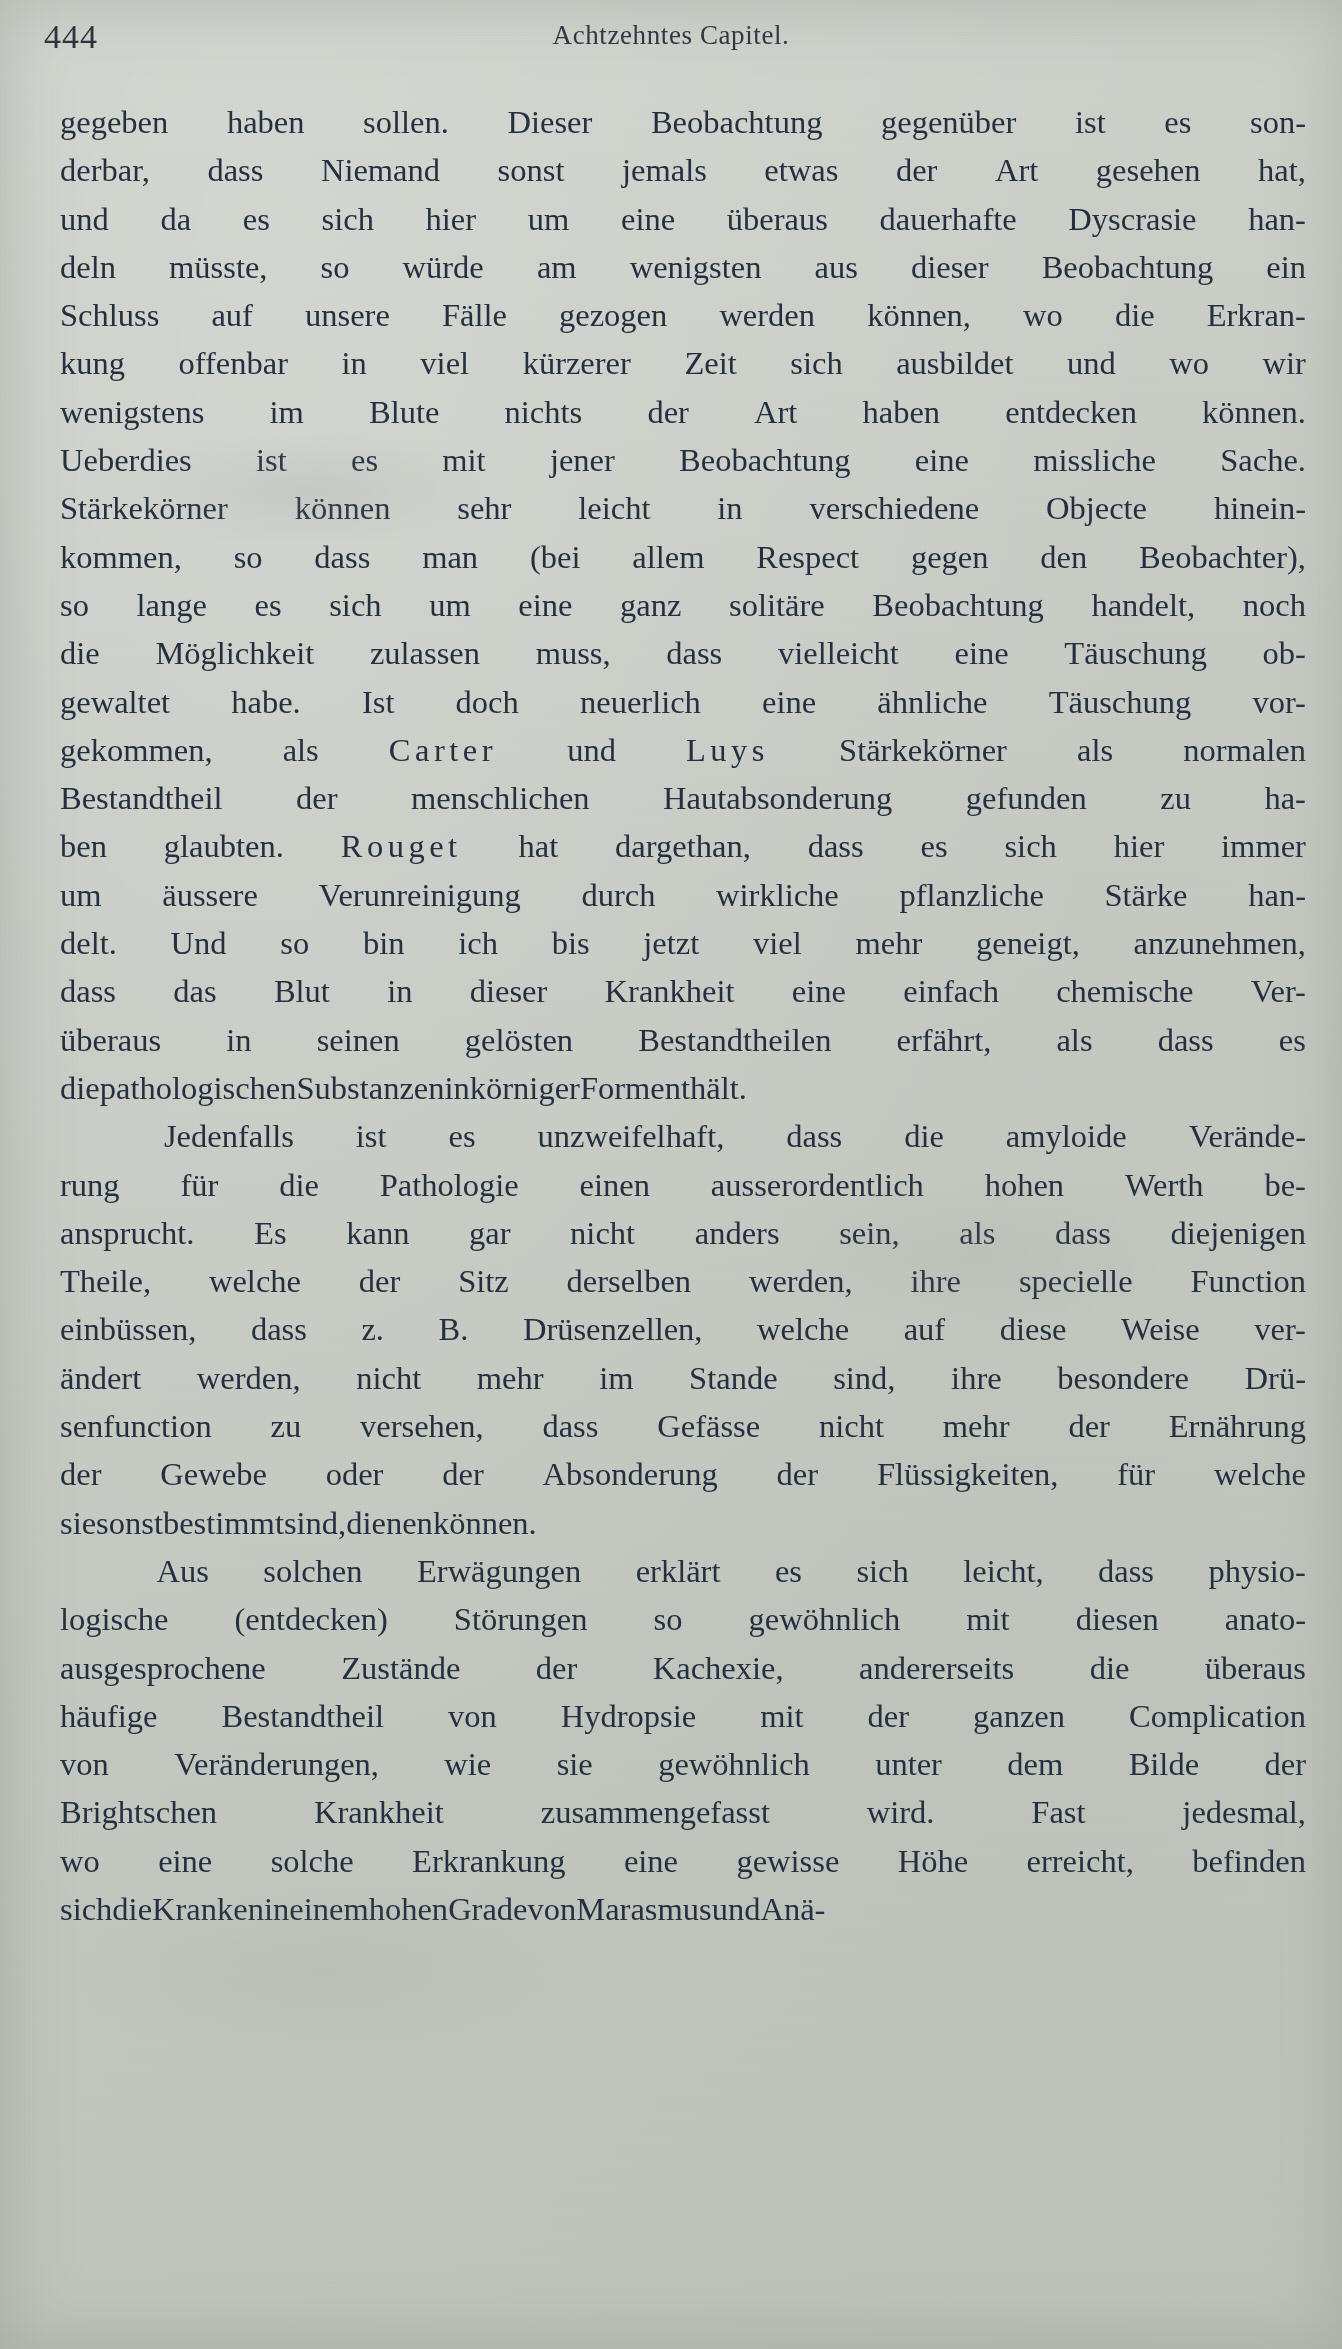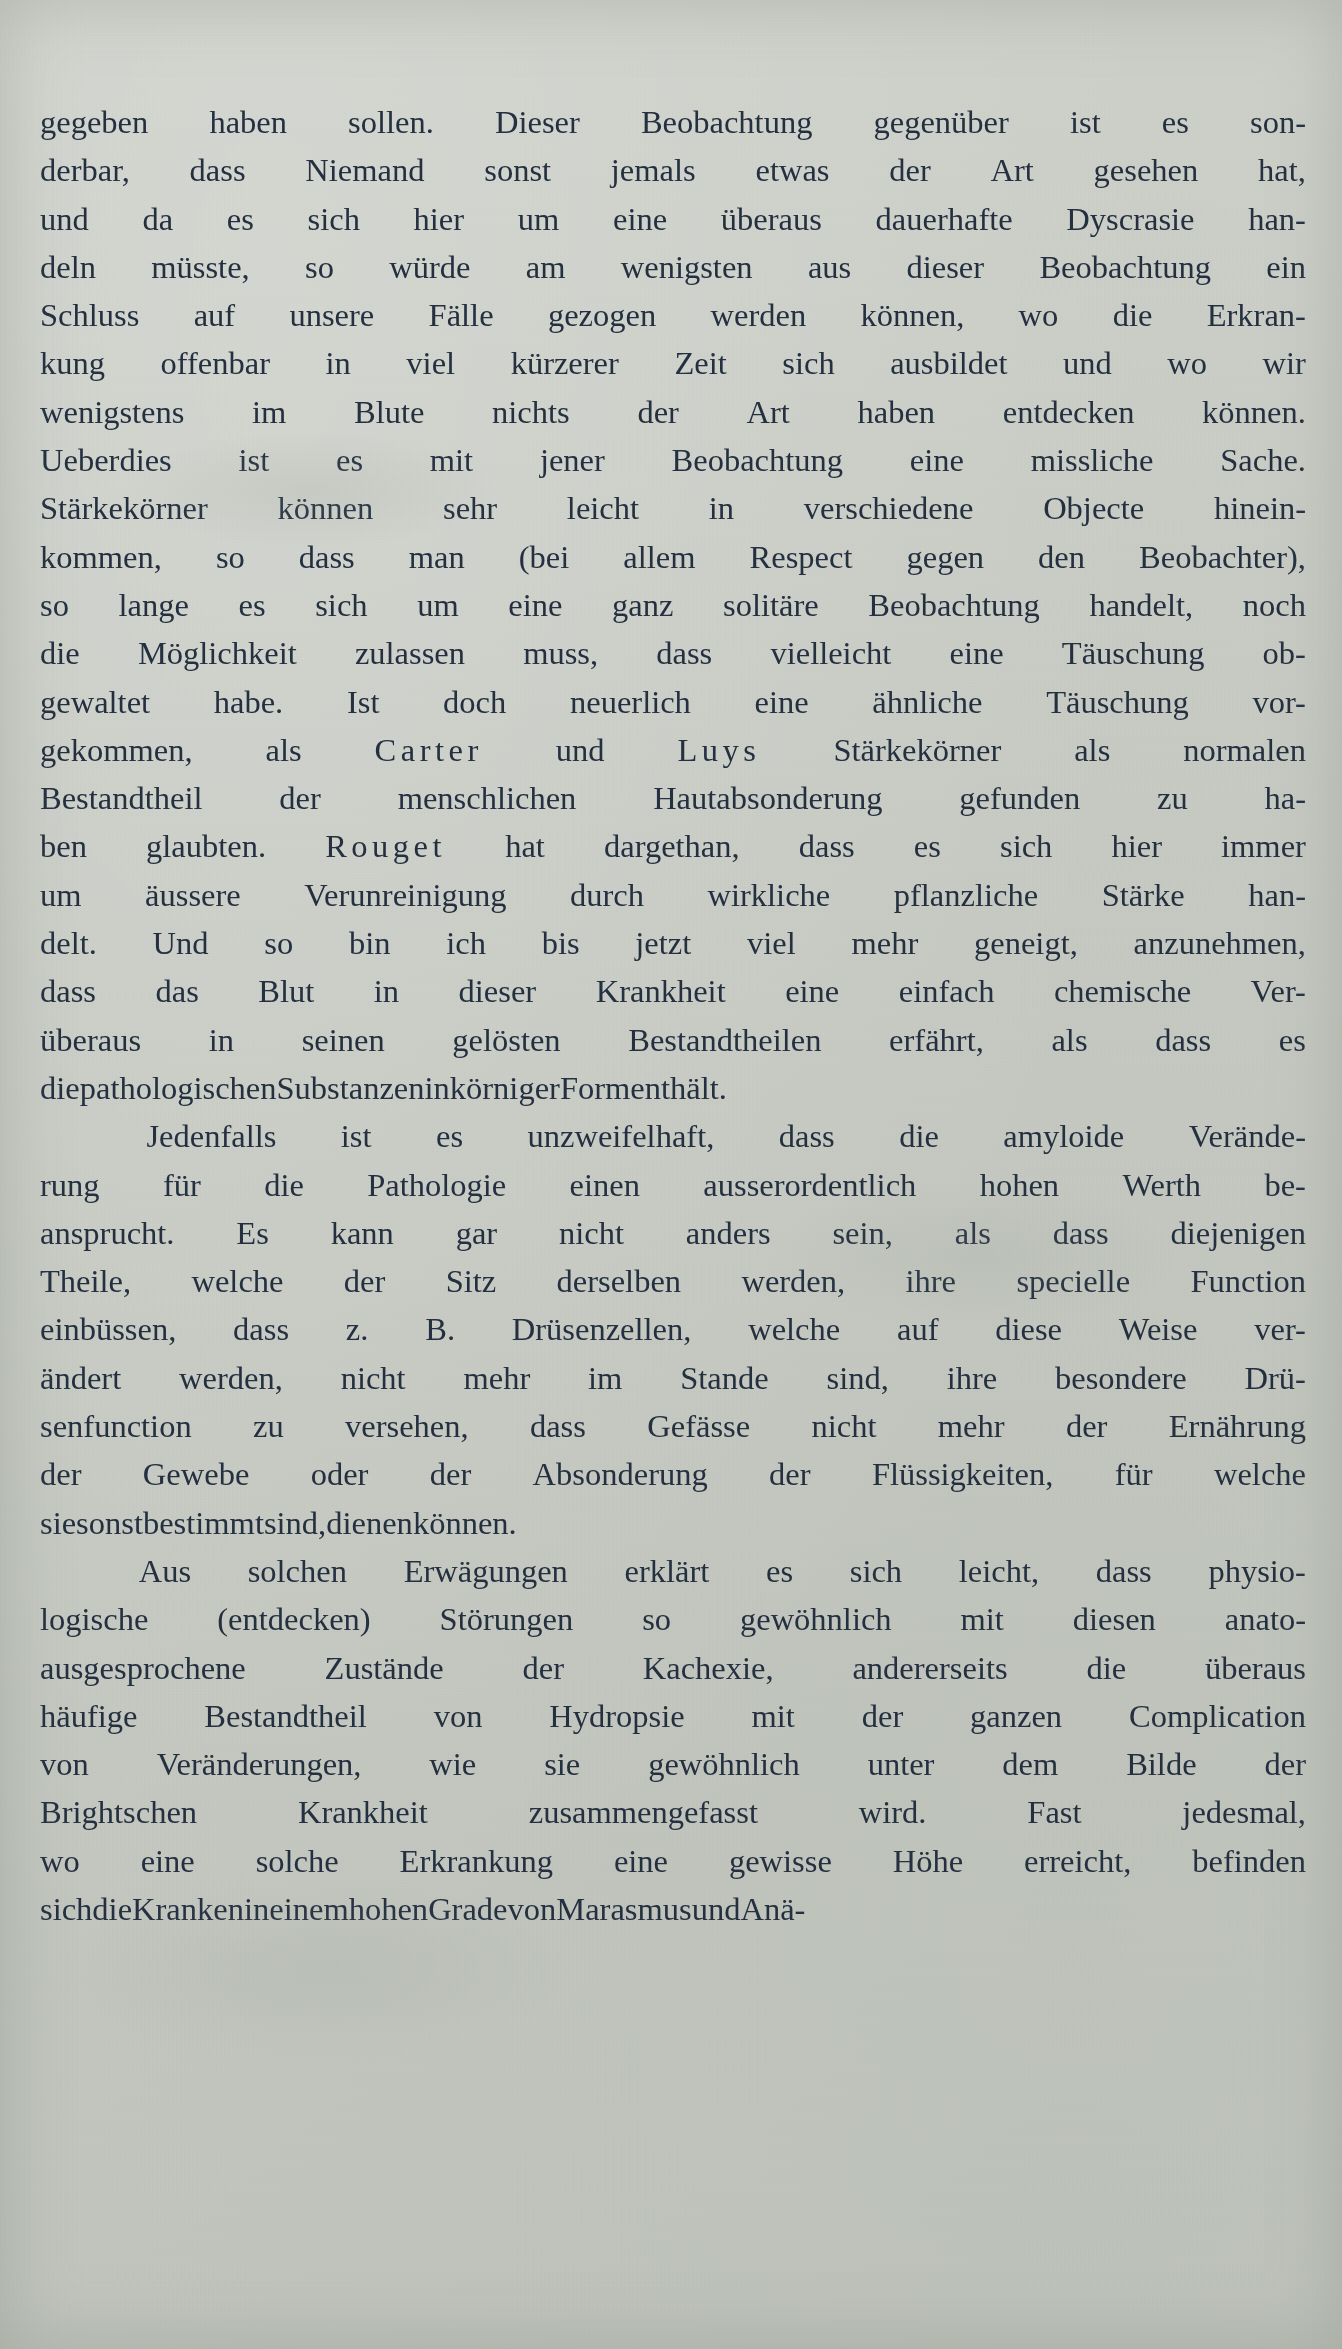--- a/index.html
+++ b/index.html
@@ -66,20 +66,21 @@
     font-size: 32.5px;
     line-height: 48.3px;
     color: #243040;
     text-align: justify;
   }
   .line {
     display: flex;
     white-space: pre;
     height: 48.3px;
     align-items: center;
+    margin-left: 20px;
   }
   .line.justify {
     justify-content: space-between;
   }
   .line.left {
     justify-content: flex-start;
   }
   .line .w {
     display: inline-block;
   }
@@ -103,20 +104,24 @@
     inset: 0;
     pointer-events: none;
     box-shadow: inset 0 0 70px rgba(120,128,118,0.35);
   }
 </style>
 </head>
 <body>
 
 <div class="page">
 
+  <div class="header">
+    <div class="folio">444</div>
+    <div class="running-head">Achtzehntes Capitel.</div>
+  </div>
 
   <div class="body-text">
       <div class="line justify"><span class="w">gegeben</span><span class="w">haben</span><span class="w">sollen.</span><span class="w">Dieser</span><span class="w">Beobachtung</span><span class="w">gegenüber</span><span class="w">ist</span><span class="w">es</span><span class="w">son-</span></div>
       <div class="line justify"><span class="w">derbar,</span><span class="w">dass</span><span class="w">Niemand</span><span class="w">sonst</span><span class="w">jemals</span><span class="w">etwas</span><span class="w">der</span><span class="w">Art</span><span class="w">gesehen</span><span class="w">hat,</span></div>
       <div class="line justify"><span class="w">und</span><span class="w">da</span><span class="w">es</span><span class="w">sich</span><span class="w">hier</span><span class="w">um</span><span class="w">eine</span><span class="w">überaus</span><span class="w">dauerhafte</span><span class="w">Dyscrasie</span><span class="w">han-</span></div>
       <div class="line justify"><span class="w">deln</span><span class="w">müsste,</span><span class="w">so</span><span class="w">würde</span><span class="w">am</span><span class="w">wenigsten</span><span class="w">aus</span><span class="w">dieser</span><span class="w">Beobachtung</span><span class="w">ein</span></div>
       <div class="line justify"><span class="w">Schluss</span><span class="w">auf</span><span class="w">unsere</span><span class="w">Fälle</span><span class="w">gezogen</span><span class="w">werden</span><span class="w">können,</span><span class="w">wo</span><span class="w">die</span><span class="w">Erkran-</span></div>
       <div class="line justify"><span class="w">kung</span><span class="w">offenbar</span><span class="w">in</span><span class="w">viel</span><span class="w">kürzerer</span><span class="w">Zeit</span><span class="w">sich</span><span class="w">ausbildet</span><span class="w">und</span><span class="w">wo</span><span class="w">wir</span></div>
       <div class="line justify"><span class="w">wenigstens</span><span class="w">im</span><span class="w">Blute</span><span class="w">nichts</span><span class="w">der</span><span class="w">Art</span><span class="w">haben</span><span class="w">entdecken</span><span class="w">können.</span></div>
       <div class="line justify"><span class="w">Ueberdies</span><span class="w">ist</span><span class="w">es</span><span class="w">mit</span><span class="w">jener</span><span class="w">Beobachtung</span><span class="w">eine</span><span class="w">missliche</span><span class="w">Sache.</span></div>

